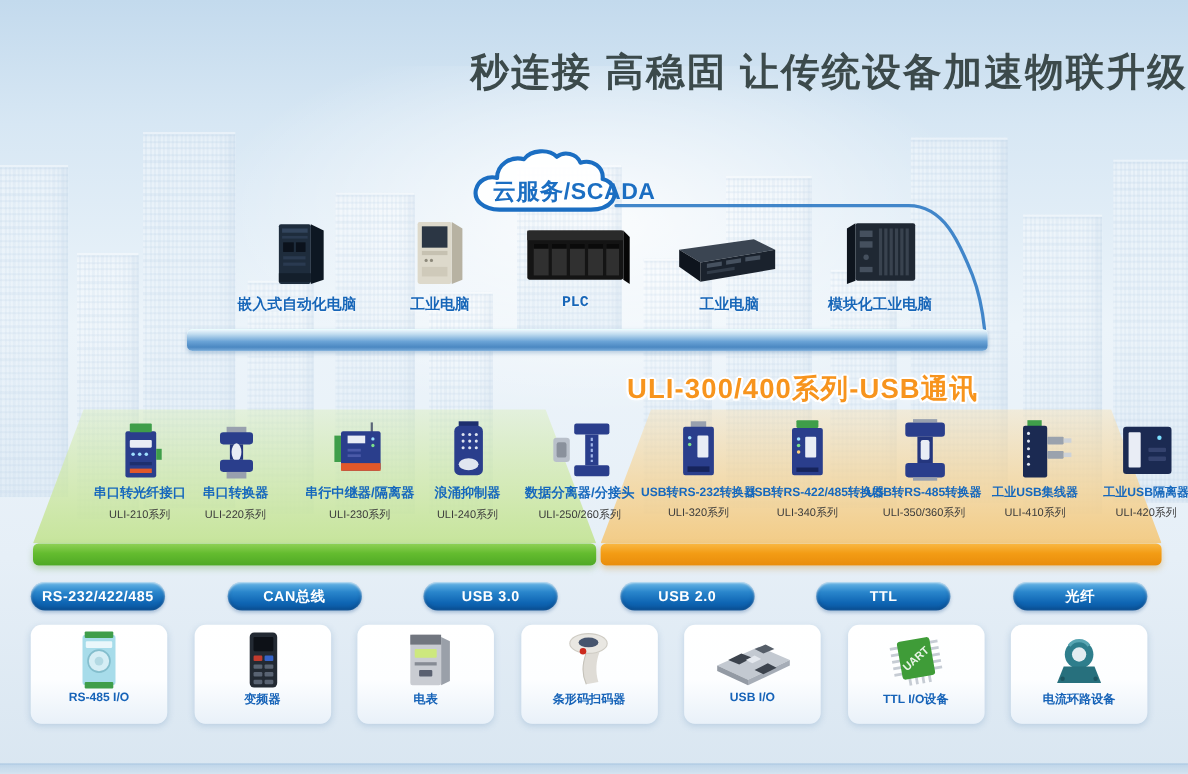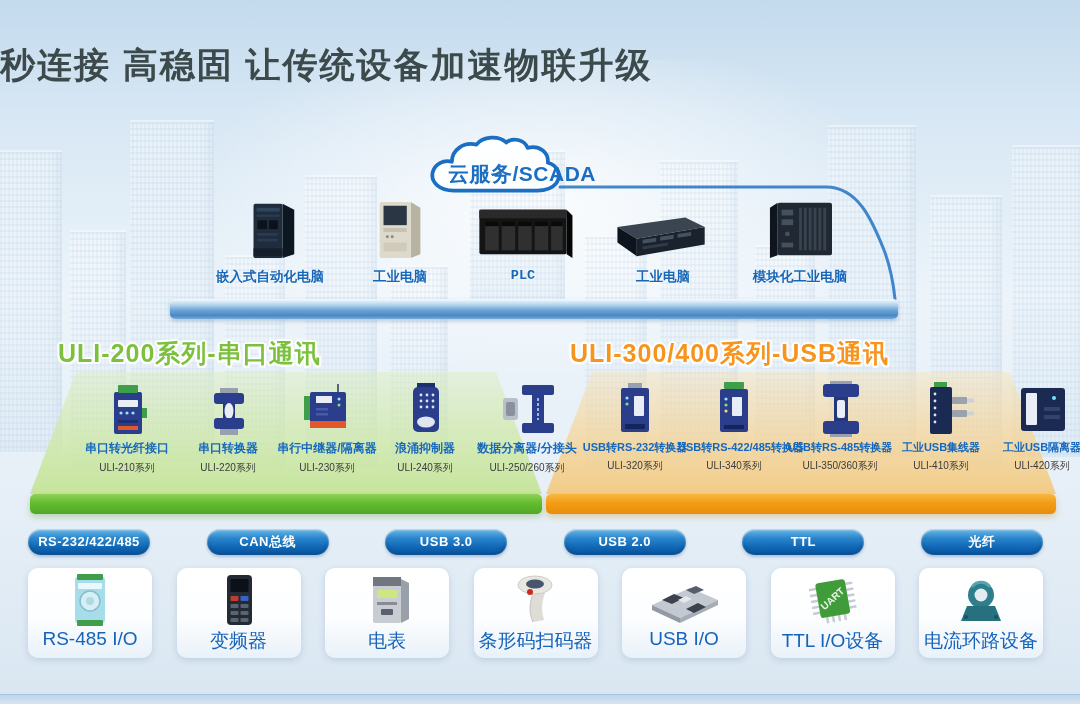--- a/index.html
+++ b/index.html
@@ -8,21 +8,21 @@
     background:linear-gradient(180deg,#c3daed 0%,#d7e7f4 16%,#ecf4fa 42%,#e6eff7 72%,#d9e6f1 100%);}
   .glow{position:absolute;left:180px;top:60px;width:720px;height:320px;z-index:0;
     background:radial-gradient(ellipse at 50% 45%,rgba(255,255,255,.85) 0%,rgba(255,255,255,0) 70%);}
   
   .bld{position:absolute;z-index:0;opacity:.45;border-top:2px solid rgba(255,255,255,.95);
     box-shadow:inset -6px 0 8px rgba(150,180,210,.30);
     background-image:
       repeating-linear-gradient(90deg,rgba(255,255,255,0) 0 2px,rgba(140,175,210,.18) 2px 4px),
       repeating-linear-gradient(180deg,rgba(140,175,210,.22) 0 2px,rgba(255,255,255,0) 2px 6px),
       linear-gradient(180deg,rgba(255,255,255,.95),rgba(203,223,240,.55));}
-  .title{position:absolute;left:0;top:42px;width:100%;text-align:left;z-index:4;
+  .title{position:absolute;left:0;top:42px;width:100%;text-align:right;z-index:4;
     font-size:35px;font-weight:bold;letter-spacing:2px;color:#3c4a4b;}
   .conn{position:absolute;left:0;top:0;z-index:1;pointer-events:none;}
   .cloud{position:absolute;left:422px;top:134px;width:160px;height:64px;z-index:2;}
   .cloud-label{position:absolute;left:448px;top:160px;z-index:3;
     font-size:21px;font-weight:bold;color:#1b6ec2;letter-spacing:.5px;white-space:nowrap;}
   .tdev{position:absolute;top:198px;width:130px;text-align:center;z-index:2;font-family:Liberation Mono, monospace;}
   .tdev-label{margin-top:1px;font-size:13.5px;font-weight:bold;color:#1766b8;
     text-shadow:0 1px 2px rgba(255,255,255,.85);white-space:nowrap;}
   .bluebar{position:absolute;left:170px;top:299px;width:728px;height:19px;border-radius:5px;z-index:2;
     background:linear-gradient(180deg,#eaf5fc 0%,#bcd9ee 22%,#6aa3d6 55%,#4b88c2 82%,#78abd9 100%);
@@ -56,21 +56,21 @@
   .pill{width:122px;height:26px;border-radius:14px;text-align:center;line-height:26px;
     font-size:13px;font-weight:bold;color:#fff;letter-spacing:.5px;
     background:linear-gradient(180deg,#6cb9e8 0%,#2a86cc 35%,#0f66b4 72%,#0b5aa4 100%);
     box-shadow:inset 0 1px 2px rgba(255,255,255,.7),inset 0 -2px 4px rgba(0,40,90,.35),0 2px 3px rgba(40,90,150,.3);}
   .cards{position:absolute;left:28px;top:568px;width:1015px;height:90px;display:flex;
     justify-content:space-between;z-index:3;}
   .card{width:124px;height:90px;border-radius:10px;text-align:center;
     background:linear-gradient(180deg,#ffffff 0%,#fdfeff 55%,#e9f1f9 100%);
     box-shadow:0 2px 6px rgba(110,150,190,.30);}
   .card-icon{display:block;margin:5px auto 0;}
-  .card-label{margin-top:1px;font-size:19px;font-weight:normal;color:#1663b8;white-space:nowrap;}
+  .card-label{margin-top:1px;font-size:11px;font-weight:bold;color:#1663b8;white-space:nowrap;}
   .bottom-strip{position:absolute;left:0;top:694px;width:100%;height:10px;z-index:1;
     border-top:1px solid rgba(90,145,200,.4);
     background:linear-gradient(180deg,rgba(130,175,215,.30),rgba(205,225,242,.12));}
 </style>
 </head>
 <body>
 
 <div class="stage">
 
   <div class="glow"></div>
@@ -170,21 +170,20 @@
       <rect x="74" y="10" width="3" height="44" fill="#39434f"></rect>
       <rect x="79" y="10" width="3" height="44" fill="#39434f"></rect>
       <rect x="84" y="10" width="3" height="44" fill="#39434f"></rect>
       <rect x="89" y="10" width="3" height="44" fill="#39434f"></rect>
     </svg>
     <div class="tdev-label">模块化工业电脑</div>
   </div>
 
   <div class="bluebar"></div>
 
-  <div class="sec-title green">ULI-200系列-串口通讯</div>
   <div class="sec-title orange">ULI-300/400系列-USB通讯</div>
 
   <div class="plat-top green"></div>
   <div class="plat-top orange"></div>
   <div class="plat-front green"></div>
   <div class="plat-front orange"></div>
 
   <div class="prod" style="left:37px">
     <svg class="prod-icon" width="100" height="58" viewBox="0 0 100 58">
       <rect x="37" y="12" width="28" height="42" rx="2" fill="#2a3e8c"></rect>
@@ -193,21 +192,21 @@
       <circle cx="44" cy="33" r="1.6" fill="#9fe0ff"></circle>
         <circle cx="50" cy="33" r="1.6" fill="#9fe0ff"></circle>
         <circle cx="56" cy="33" r="1.6" fill="#9fe0ff"></circle>
       <rect x="41" y="40" width="20" height="3" fill="#1d2f6e"></rect>
       <rect x="41" y="46" width="20" height="4" fill="#e2582a"></rect>
       <rect x="65" y="28" width="5" height="10" fill="#3f9e4a"></rect>
     </svg>
     <div class="prod-name">串口转光纤接口</div>
     <div class="prod-series">ULI-210系列</div>
   </div>
-  <div class="prod" style="left:138px">
+  <div class="prod" style="left:124px">
     <svg class="prod-icon" width="100" height="58" viewBox="0 0 100 58">
       <rect x="42" y="8" width="18" height="6" fill="#98a0ae"></rect>
       <rect x="36" y="13" width="30" height="11" rx="3" fill="#2a3e8c"></rect>
       <rect x="45" y="24" width="12" height="14" fill="#24367e"></rect>
       <ellipse cx="51" cy="31" rx="4.5" ry="8" fill="#e9edf5"></ellipse>
       <rect x="36" y="38" width="30" height="11" rx="3" fill="#2a3e8c"></rect>
       <rect x="42" y="49" width="18" height="6" fill="#98a0ae"></rect>
     </svg>
     <div class="prod-name">串口转换器</div>
     <div class="prod-series">ULI-220系列</div>

